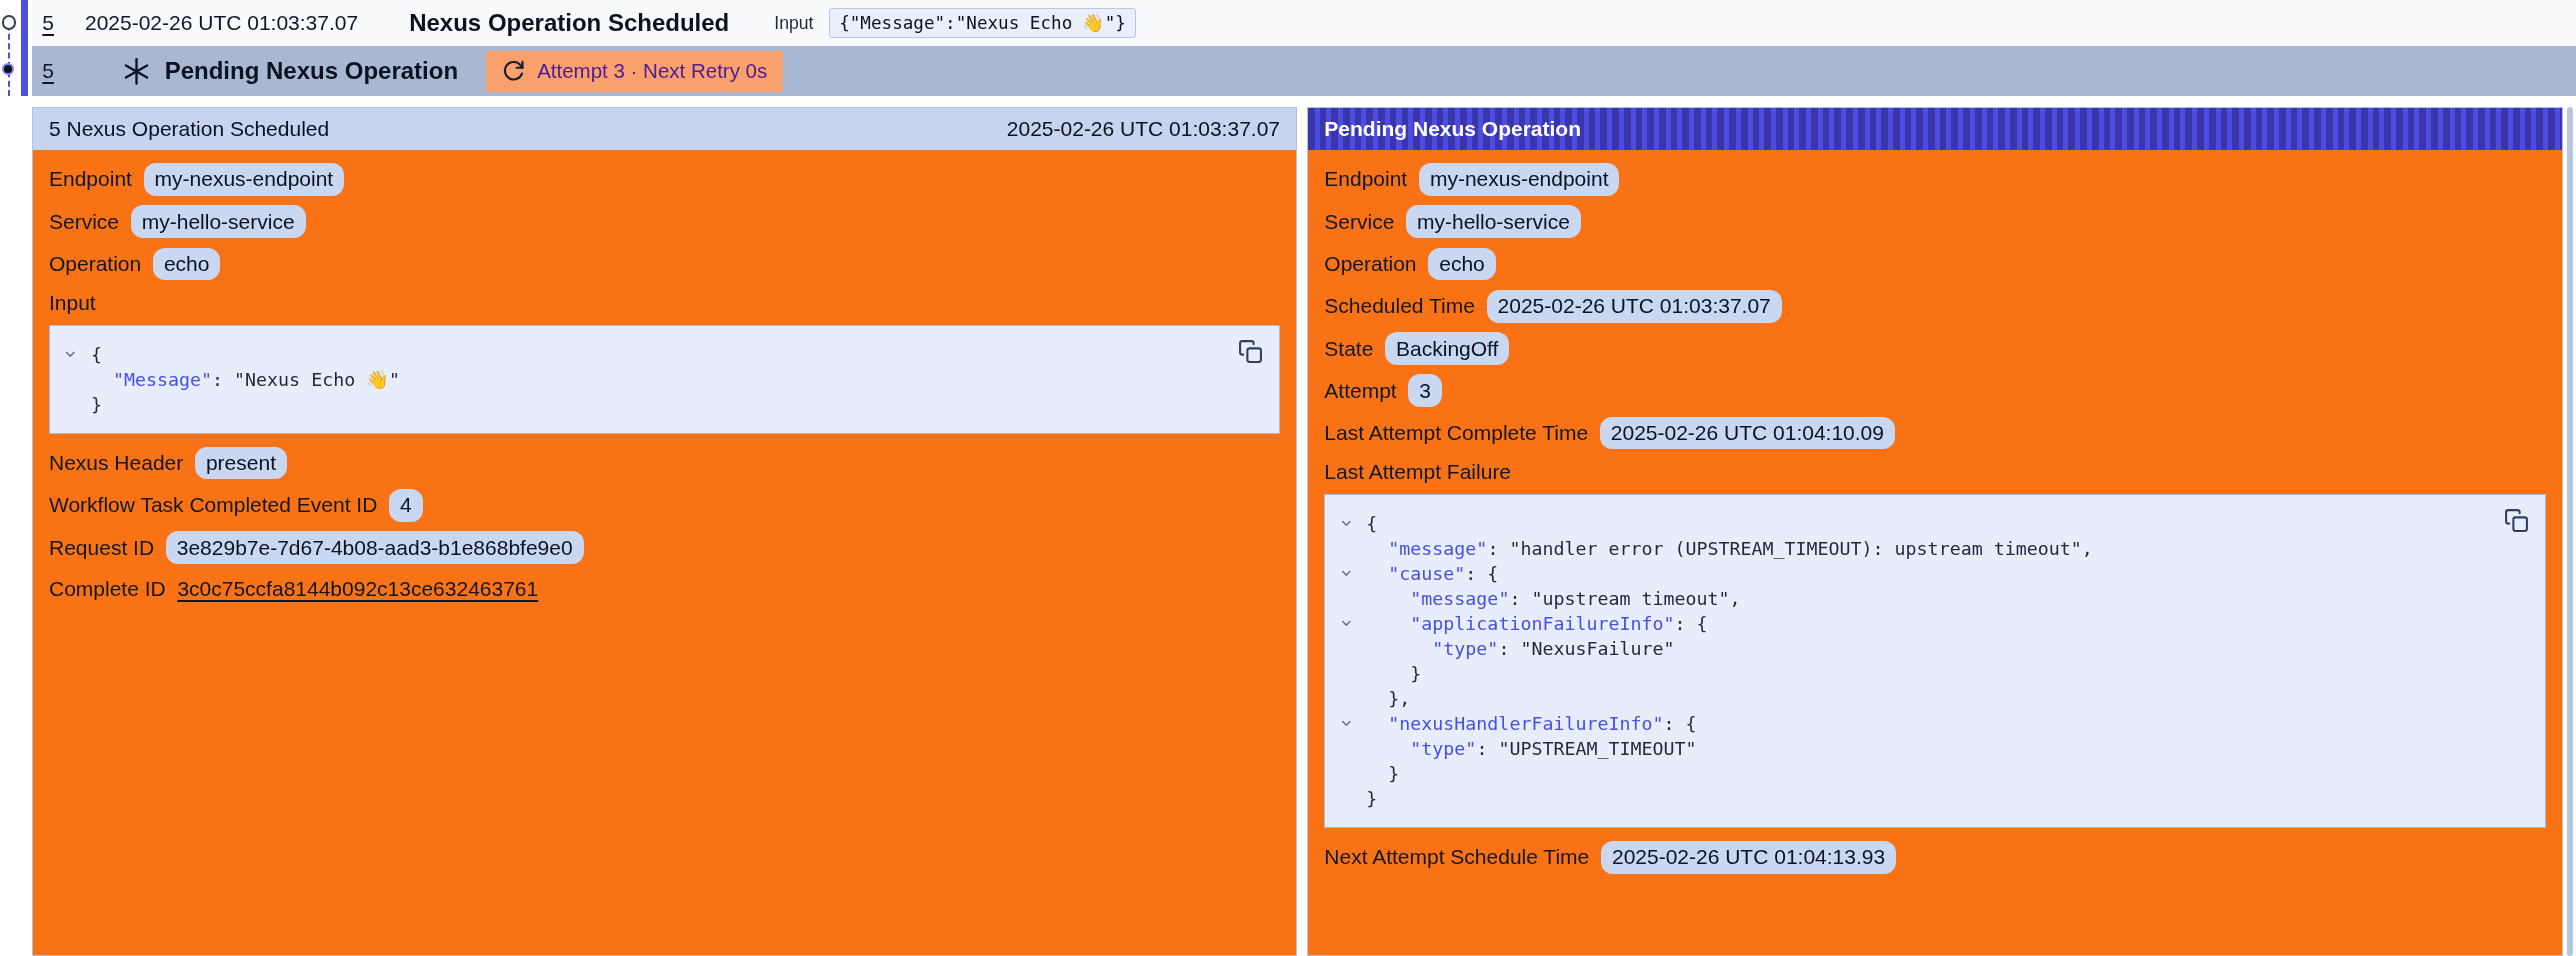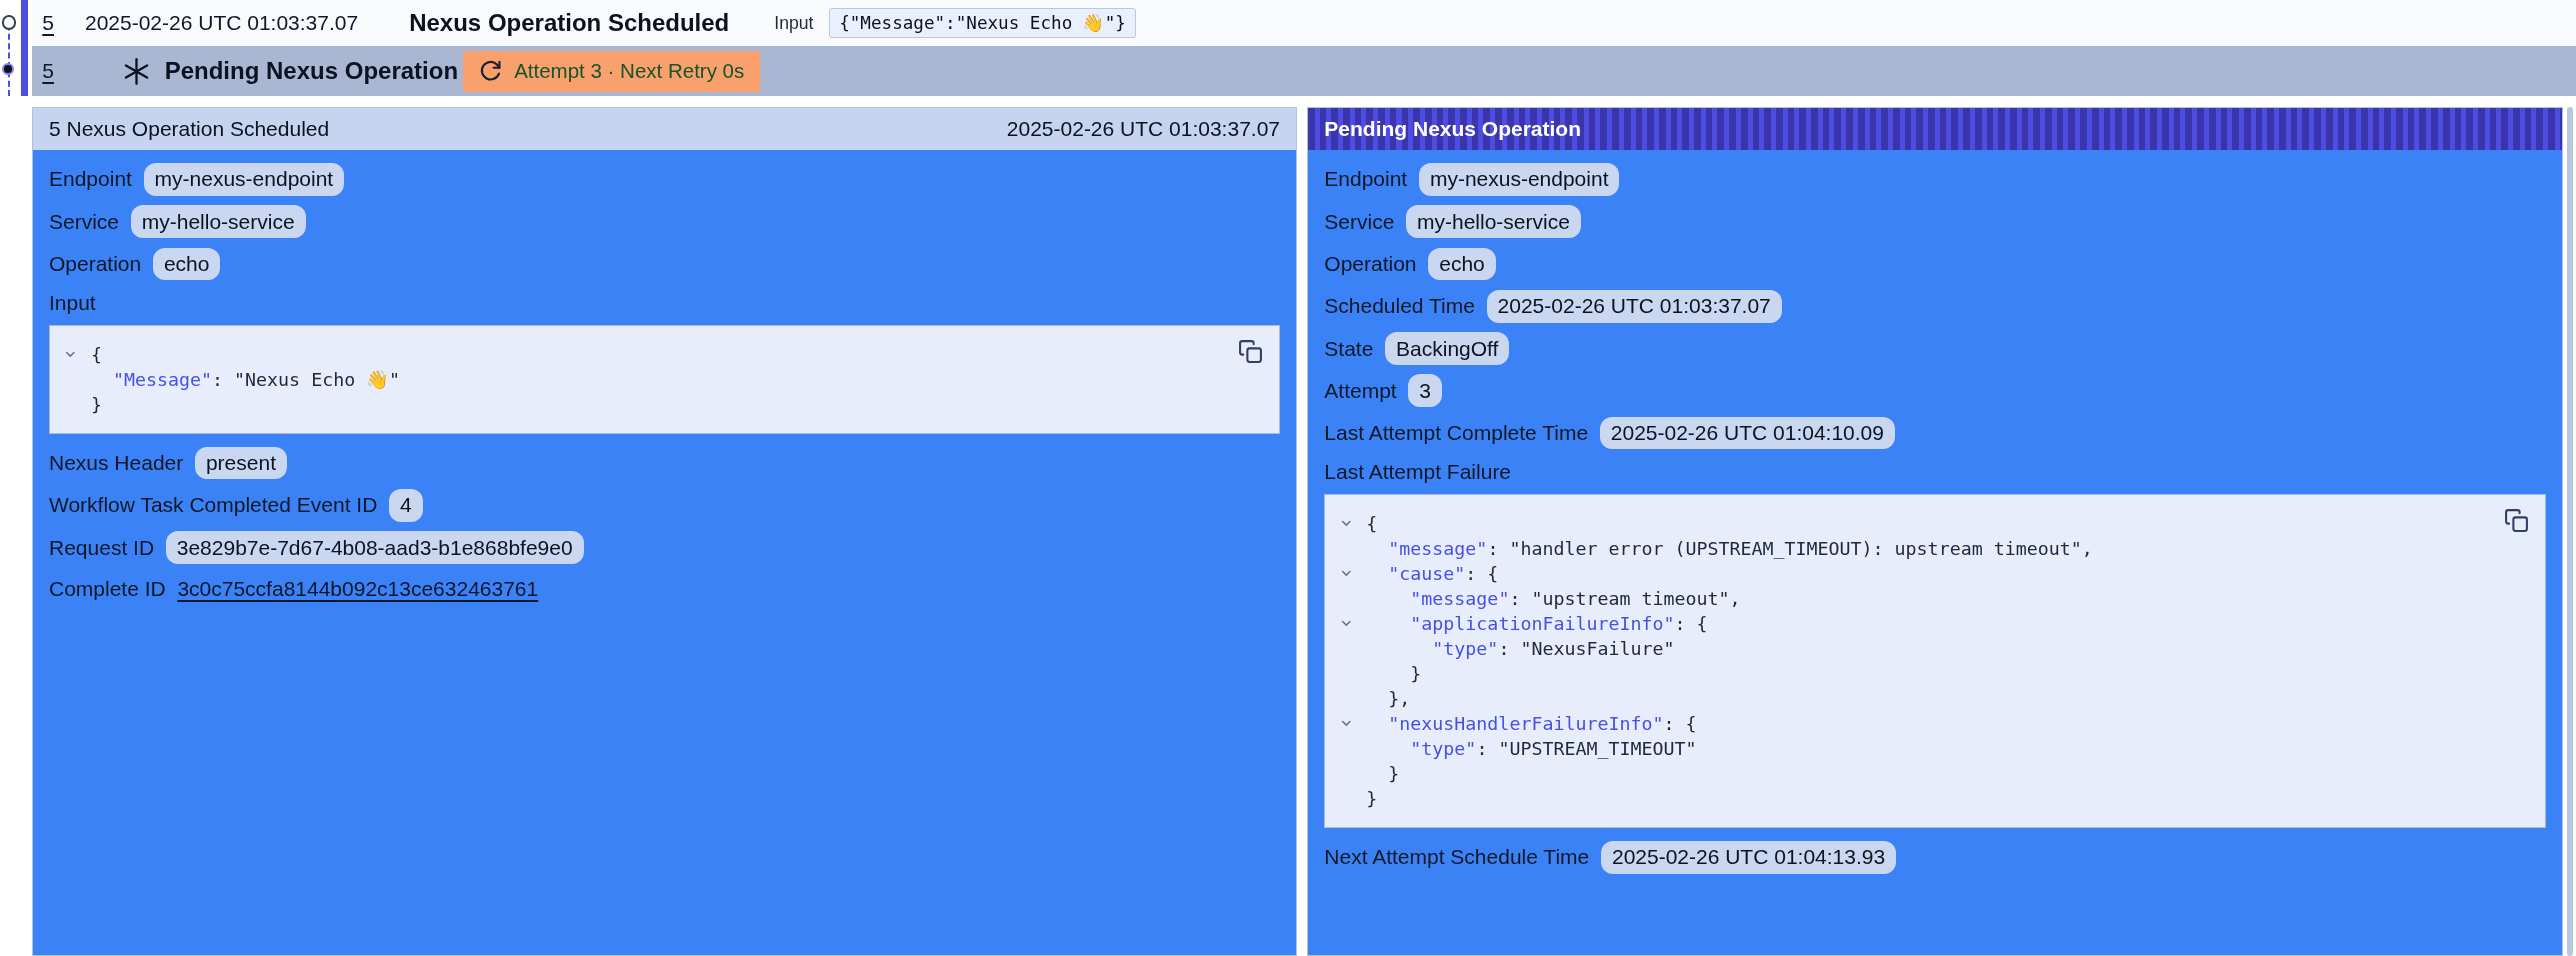--- a/index.html
+++ b/index.html
@@ -21,26 +21,26 @@
   .gap-row { position:absolute; left:0; right:0; top:96px; height:11px; background:#ffffff; }
   .id-link { color:#0f172a; text-decoration:underline; text-underline-offset:3.7px; margin-left:10.3px; cursor:pointer; }
   .ev-time { margin-left:31px; color:#0f172a; }
   .ev-title { font-weight:700; font-size:24px; color:#0b1220; }
   .row-1 .ev-title { margin-left:51px; }
   .input-label { margin-left:45px; font-size:17.6px; color:#1e293b; }
   .input-chip { margin-left:16px; font-family:"DejaVu Sans Mono", monospace; font-size:17.6px;
                 background:#e9effc; border:1.5px solid #b9c7e6; border-radius:2.9px; padding:3.7px 8.8px; color:#0b1220; }
   .pending-star { margin-left:67px; width:32px; height:32px; display:flex; align-items:center; justify-content:center; }
   .row-2 .ev-title { margin-left:11.7px; }
-  .retry-badge { margin-left:5px; background:#f9a06c; height:41px; display:flex; align-items:center;
-                 gap:11.7px; padding:0 16px; font-size:20.5px; color:#14532d; }
+  .retry-badge { margin-left:28px; background:#f9a06c; height:41px; display:flex; align-items:center;
+                 gap:11.7px; padding:0 16px; font-size:20.5px; color:#4c1d95; }
 
   
   .panels { position:absolute; left:32px; top:107px; right:13px; bottom:0; display:flex; gap:10.3px; }
-  .panel { border:1.5px solid #b3c2dc; background:#3b82f6; overflow:hidden; }
+  .panel { border:1.5px solid #b3c2dc; background:#f97316; overflow:hidden; }
   .panel-left { width:1265px; flex:none; }
   .panel-right { flex:1; }
   .panel-header { height:42px; display:flex; align-items:center; justify-content:space-between;
                   padding:0 16px; font-size:21px; }
   .header-plain { background:#c6d4ef; color:#0b1220; font-weight:500; }
   .header-striped { background:repeating-linear-gradient(90deg,#3b35ab 0 6.6px,#4d4de2 6.6px 11.7px);
                     color:#ffffff; font-weight:600; }
   .panel-body { padding:13px 16px 0 16px; }
 
   .detail-row { display:flex; align-items:center; min-height:32px; margin-bottom:9.5px; font-size:21px; }

